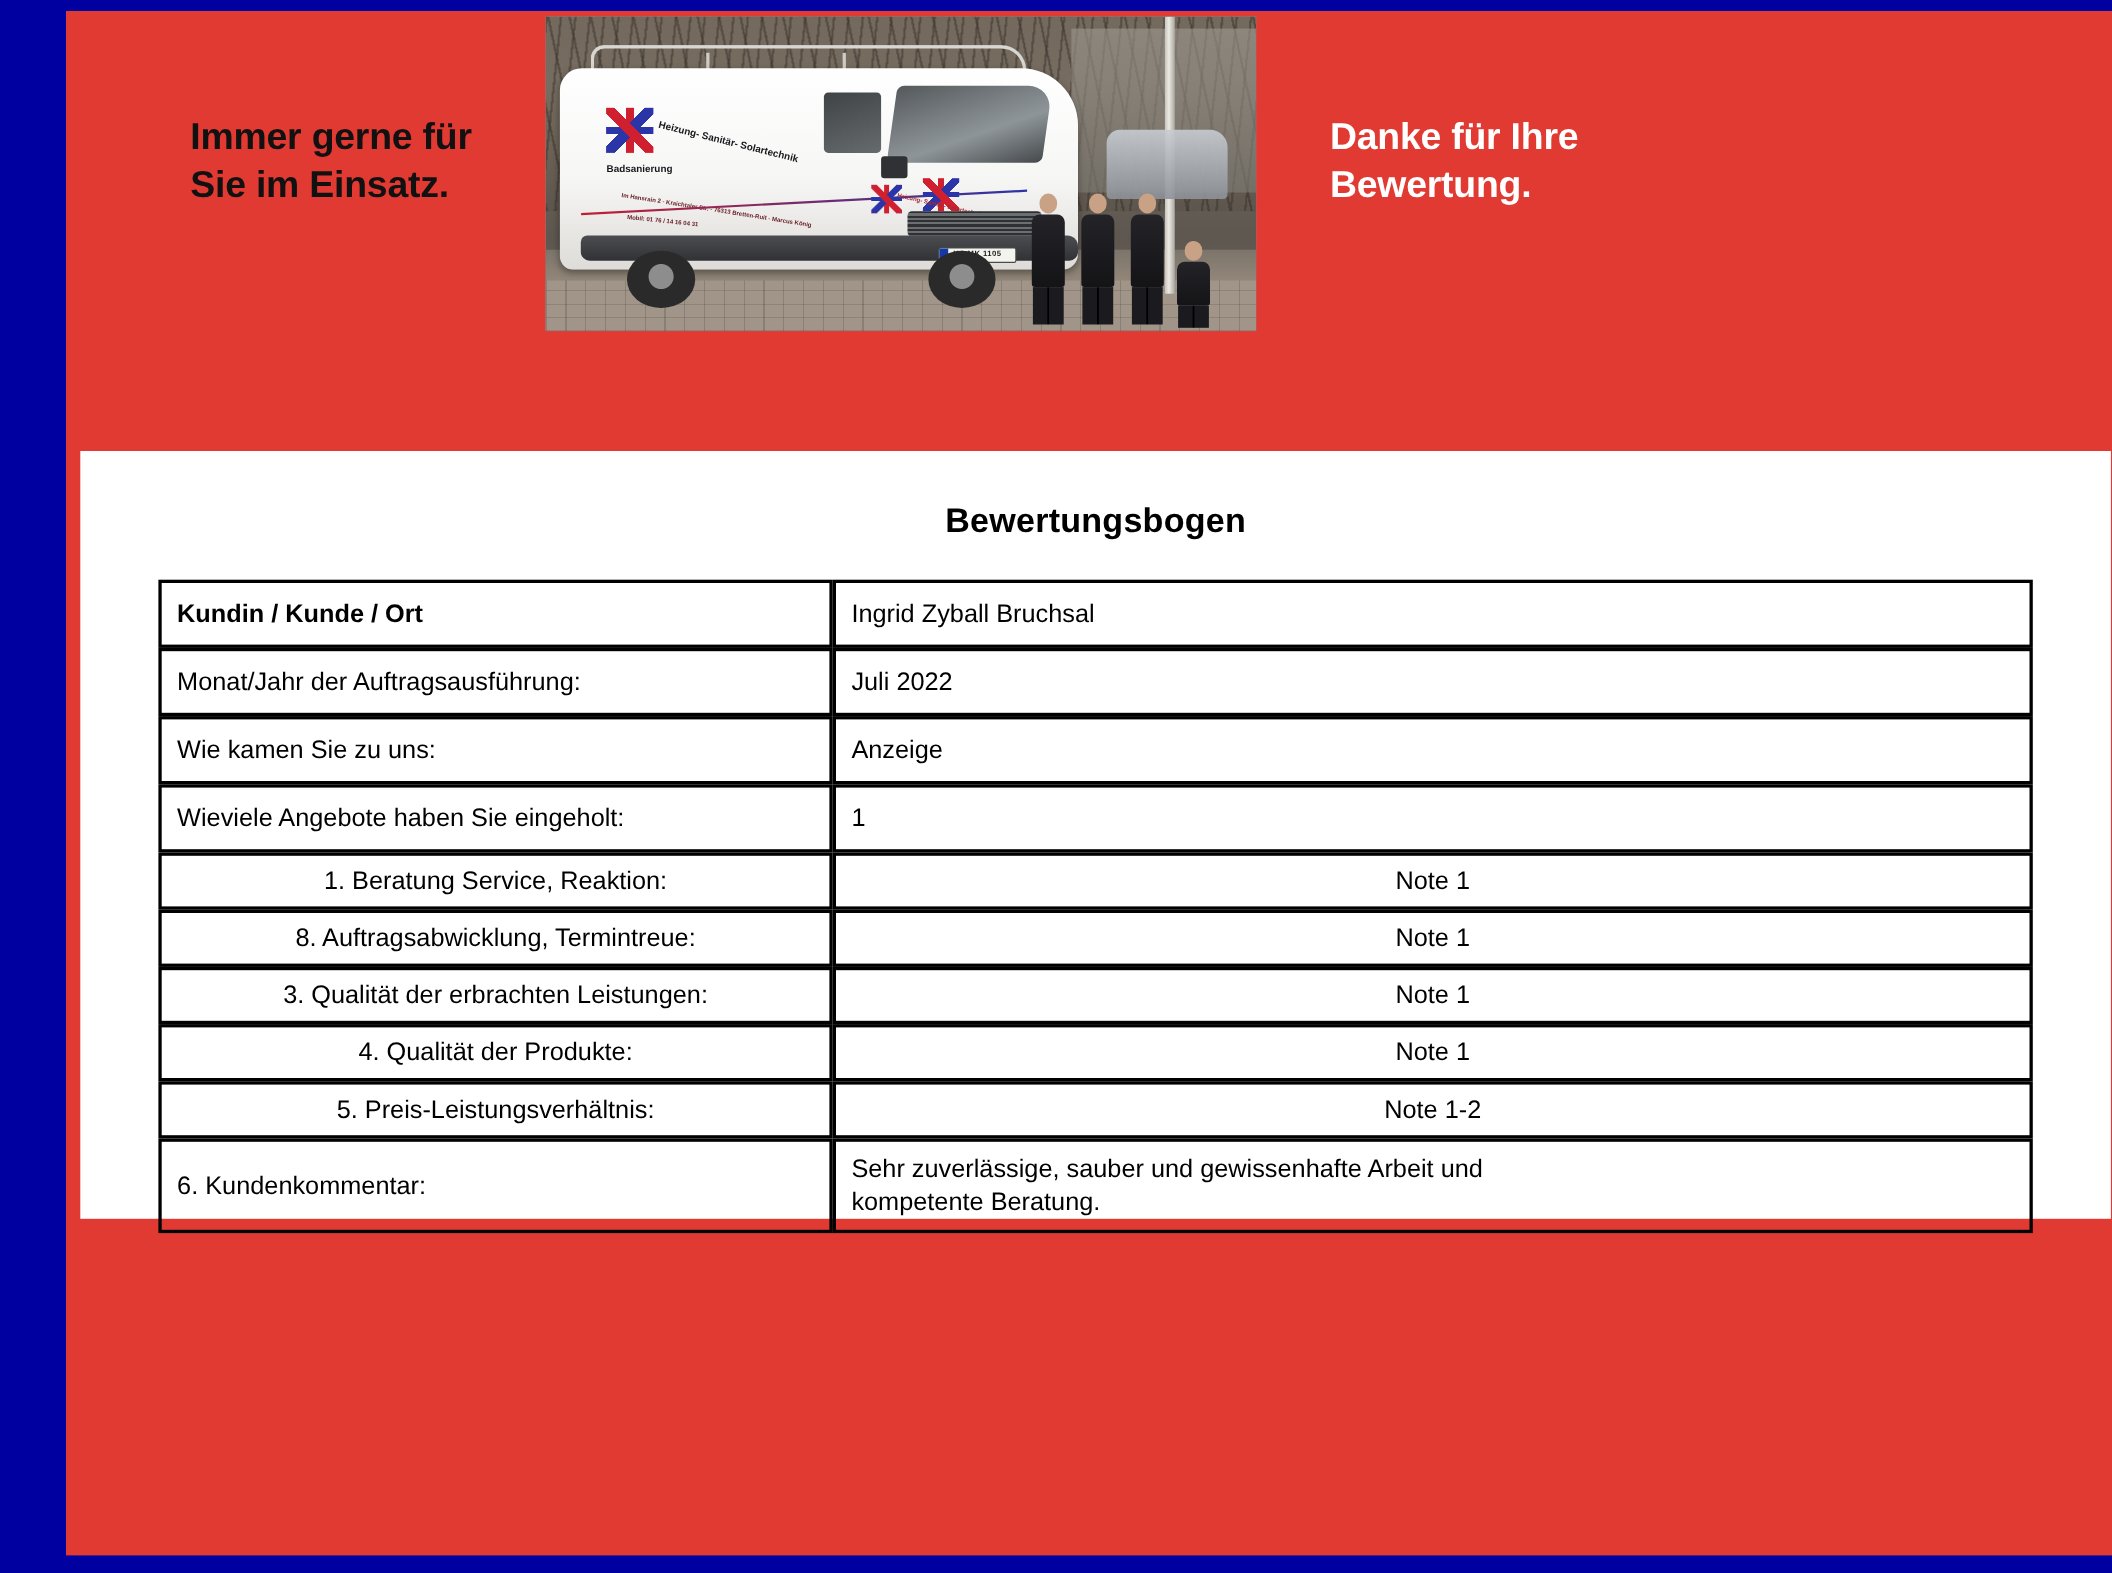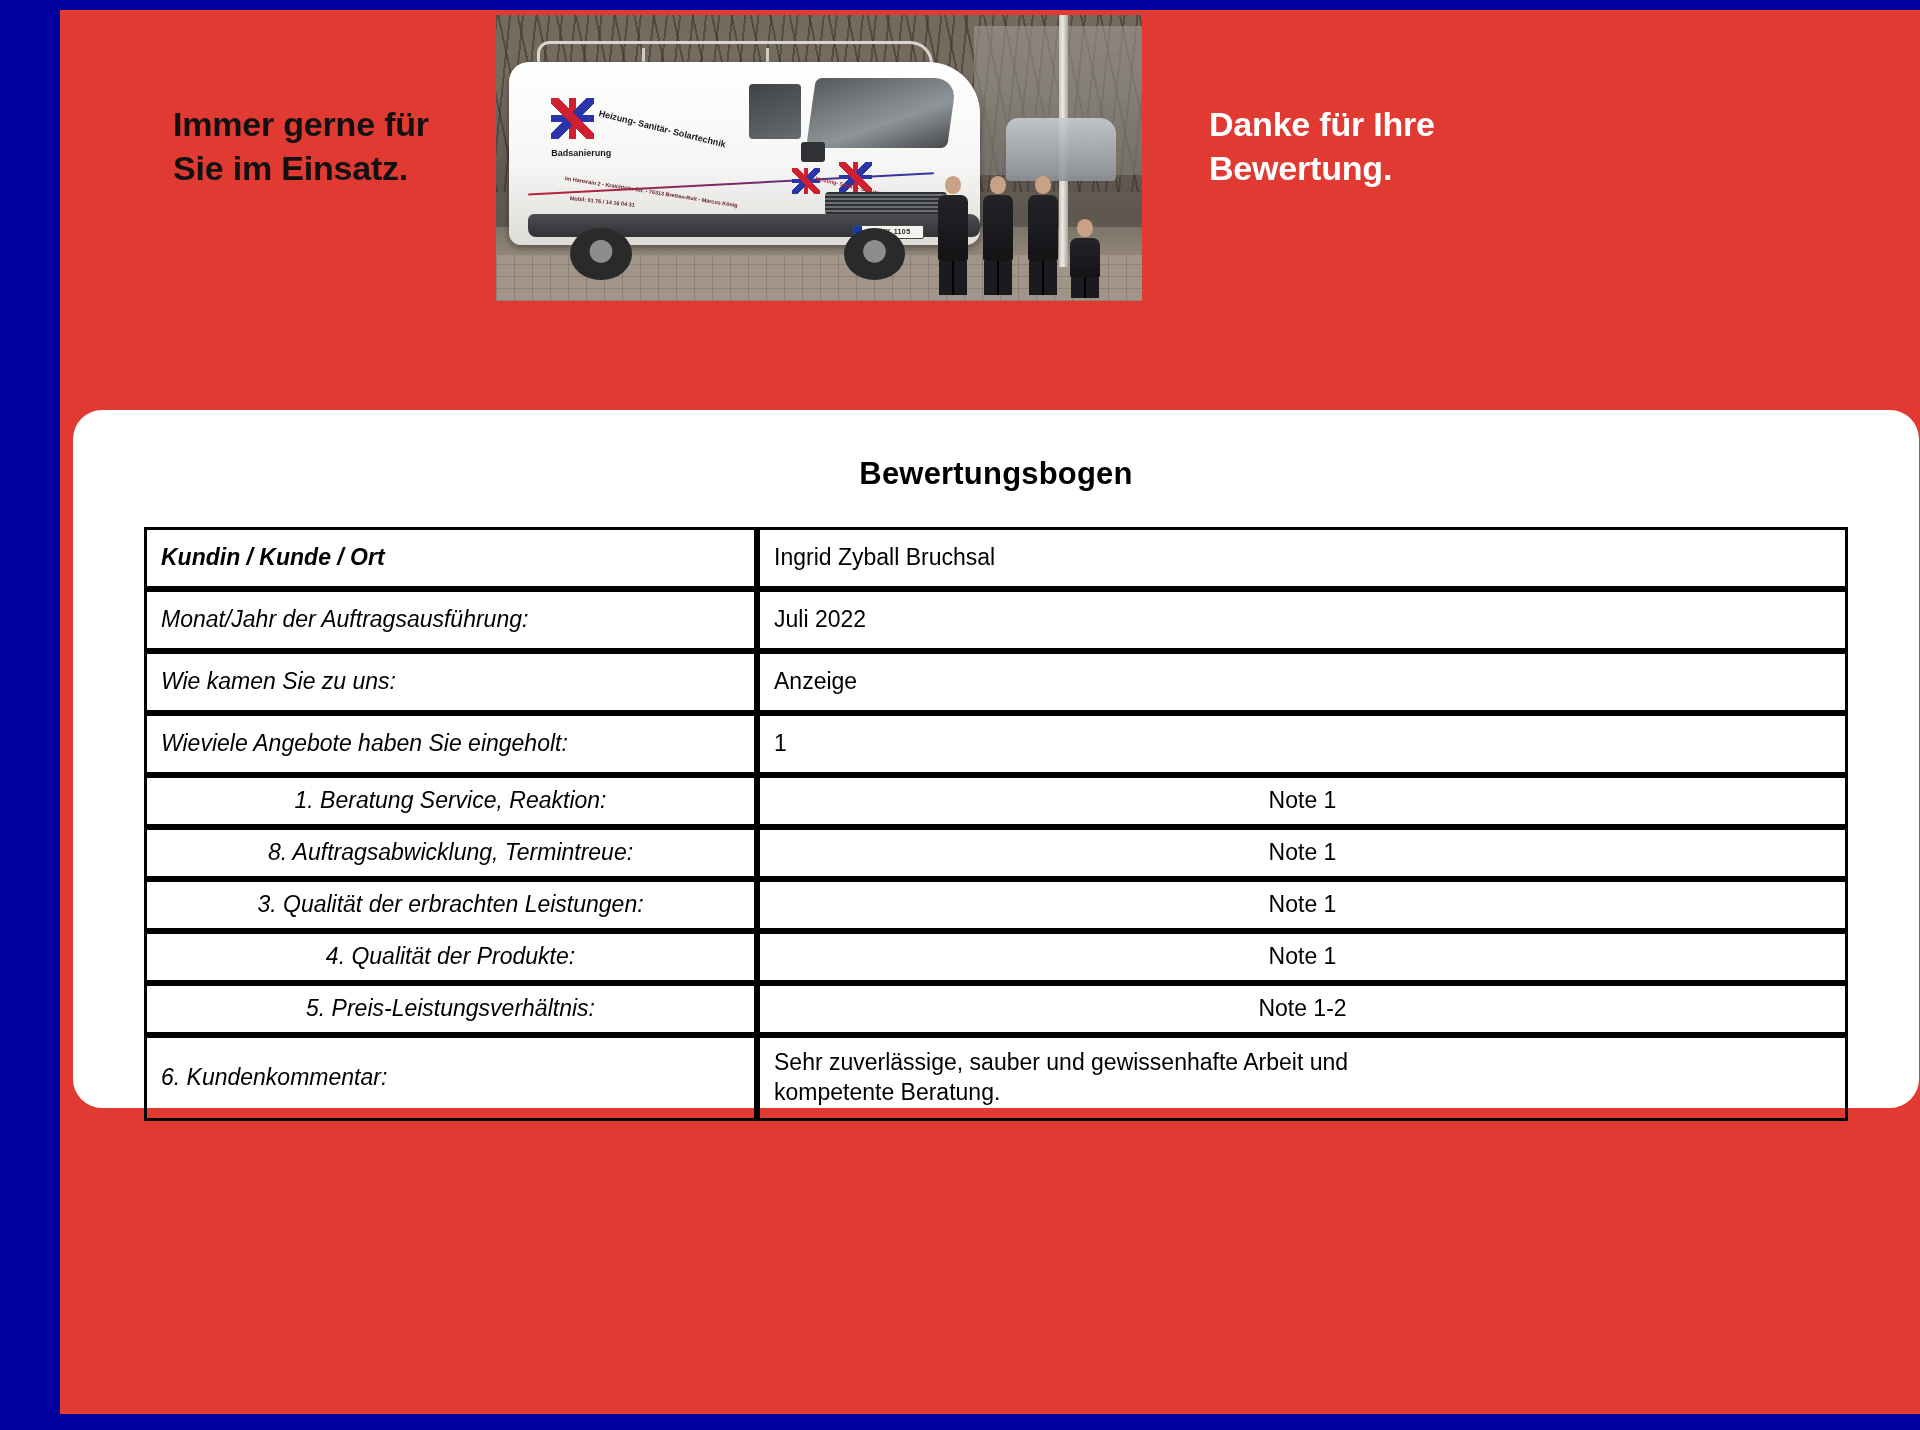--- a/index.html
+++ b/index.html
@@ -223,21 +223,20 @@
   }
 
   
   #doc-card {
     position: absolute;
     left: 13px;
     top: 400px;
     width: 1846px;
     height: 698px;
     background: #ffffff;
-    border-radius: 29px;
   }
 
   #doc-title {
     text-align: center;
     font-size: 31px;
     font-weight: bold;
     color: #000;
     margin-top: 46px;
     letter-spacing: .2px;
   }
@@ -253,21 +252,21 @@
 
   #form-table td {
     border: 3px solid #000;
     padding: 7px 14px;
     font-size: 23px;
     color: #000;
     vertical-align: middle;
     line-height: 1.3;
   }
 
-  #form-table td.label { width: 613px; font-style: italic; }
+  #form-table td.label { width: 613px; }
   #form-table td.value { width: 1091px; }
 
   #form-table td.bold { font-weight: bold; }
 
   #form-table tr.h-lg td { height: 62px; }
   #form-table tr.h-sm td { height: 52px; text-align: center; }
   #form-table tr.h-xl td { height: 86px; }
 
   .cmt { white-space: pre-line; }
 </style>

